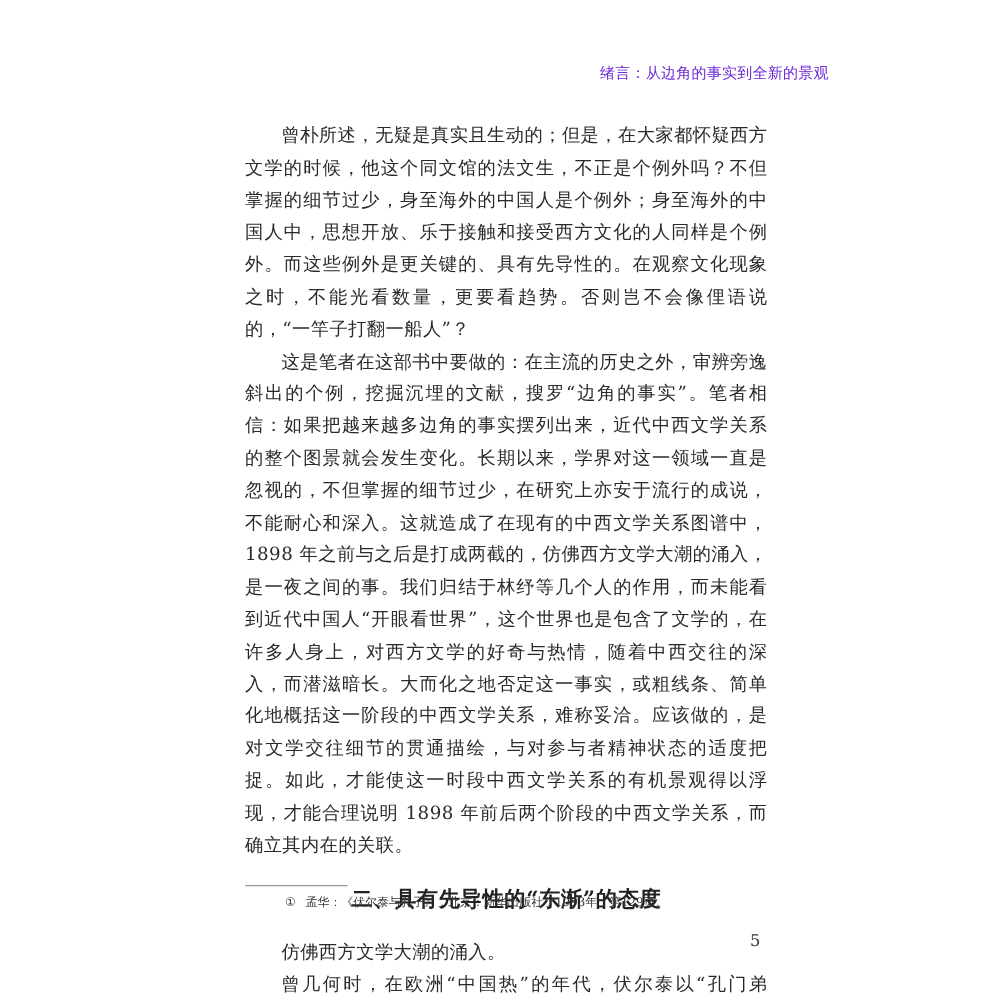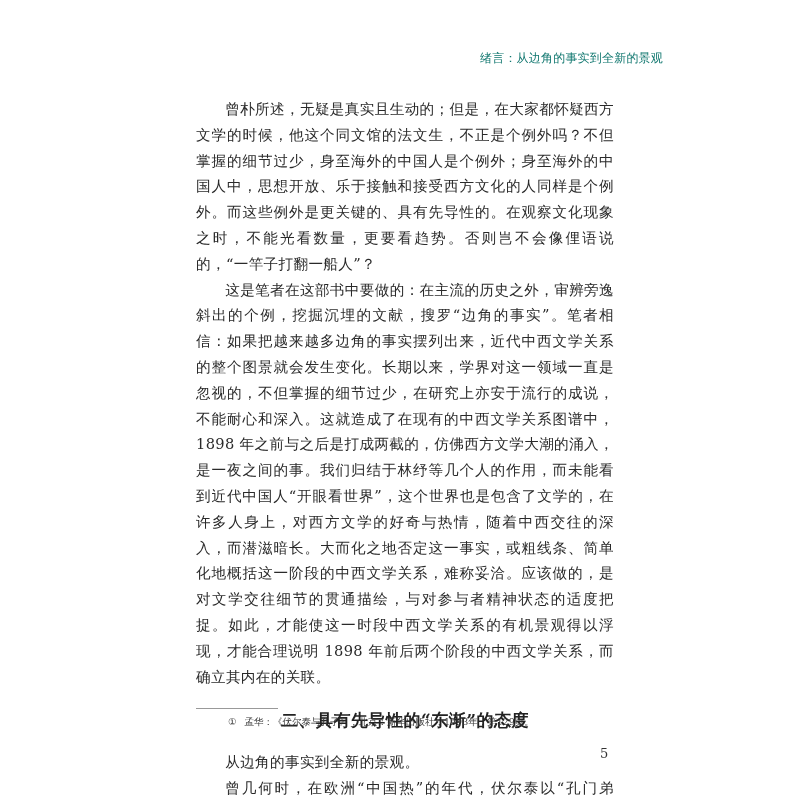--- a/index.html
+++ b/index.html
@@ -1,19 +1,19 @@
 <!DOCTYPE html>
 <html><head>
 <meta charset="utf-8">
 <style>
   html, body { margin: 0; padding: 0; background: #ffffff; }
   body { width: 800px; height: 800px; position: relative; overflow: hidden;
          font-family: "DejaVu Serif", "Liberation Serif", serif; color: #2a2a2a; }
   .running-head { position: absolute; top: 50px; left: 480px; width: 260px;
-                  font-size: 12px; color: #0f766e; letter-spacing: 0.2px; white-space: nowrap; }
+                  font-size: 12px; color: #6d28d9; letter-spacing: 0.2px; white-space: nowrap; }
   .body { position: absolute; left: 196px; top: 96px; width: 418px; }
   .p { font-size: 14.6px; line-height: 25.8px; margin: 0; text-align: justify;
        text-justify: inter-character; letter-spacing: 0.35px; }
   .indent { text-indent: 2em; }
   .heading { font-size: 17px; font-weight: bold; text-align: center; margin: 18px 0 16px 0;
              line-height: 26px; color: #222; letter-spacing: 0.5px; }
   .fn-rule { position: absolute; left: 196px; top: 708px; width: 82px; height: 0;
              border-top: 1px solid #999; }
   .footnote { position: absolute; left: 196px; top: 716px; font-size: 9.5px; color: #333;
               white-space: nowrap; margin-left: 32px; }
@@ -22,21 +22,21 @@
 </style>
 </head>
 <body>
 
 <div class="running-head">绪言：从边角的事实到全新的景观</div>
 
 <div class="body">
   <p class="p indent">曾朴所述，无疑是真实且生动的；但是，在大家都怀疑西方文学的时候，他这个同文馆的法文生，不正是个例外吗？不但掌握的细节过少，身至海外的中国人是个例外；身至海外的中国人中，思想开放、乐于接触和接受西方文化的人同样是个例外。而这些例外是更关键的、具有先导性的。在观察文化现象之时，不能光看数量，更要看趋势。否则岂不会像俚语说的，“一竿子打翻一船人”？</p>
   <p class="p indent">这是笔者在这部书中要做的：在主流的历史之外，审辨旁逸斜出的个例，挖掘沉埋的文献，搜罗“边角的事实”。笔者相信：如果把越来越多边角的事实摆列出来，近代中西文学关系的整个图景就会发生变化。长期以来，学界对这一领域一直是忽视的，不但掌握的细节过少，在研究上亦安于流行的成说，不能耐心和深入。这就造成了在现有的中西文学关系图谱中，1898 年之前与之后是打成两截的，仿佛西方文学大潮的涌入，是一夜之间的事。我们归结于林纾等几个人的作用，而未能看到近代中国人“开眼看世界”，这个世界也是包含了文学的，在许多人身上，对西方文学的好奇与热情，随着中西交往的深入，而潜滋暗长。大而化之地否定这一事实，或粗线条、简单化地概括这一阶段的中西文学关系，难称妥洽。应该做的，是对文学交往细节的贯通描绘，与对参与者精神状态的适度把捉。如此，才能使这一时段中西文学关系的有机景观得以浮现，才能合理说明 1898 年前后两个阶段的中西文学关系，而确立其内在的关联。</p>
   <div class="heading">二、具有先导性的“东渐”的态度</div>
-  <p class="p indent">从边角的事实到全新的景观。</p>
+  <p class="p indent">仿佛西方文学大潮的涌入。</p>
   <p class="p indent"><span>曾几何时，在欧洲“中国热”的年代，伏尔泰以“孔门弟子”自许</span></p>
 </div>
 
 <div class="fn-rule"></div>
 <div class="footnote">
   <span class="mark">①</span><span>孟华：《伏尔泰与孔子》，北京：新华出版社，1993年，第129页。</span>
 </div>
 
 <div class="page-num">5</div>
 

